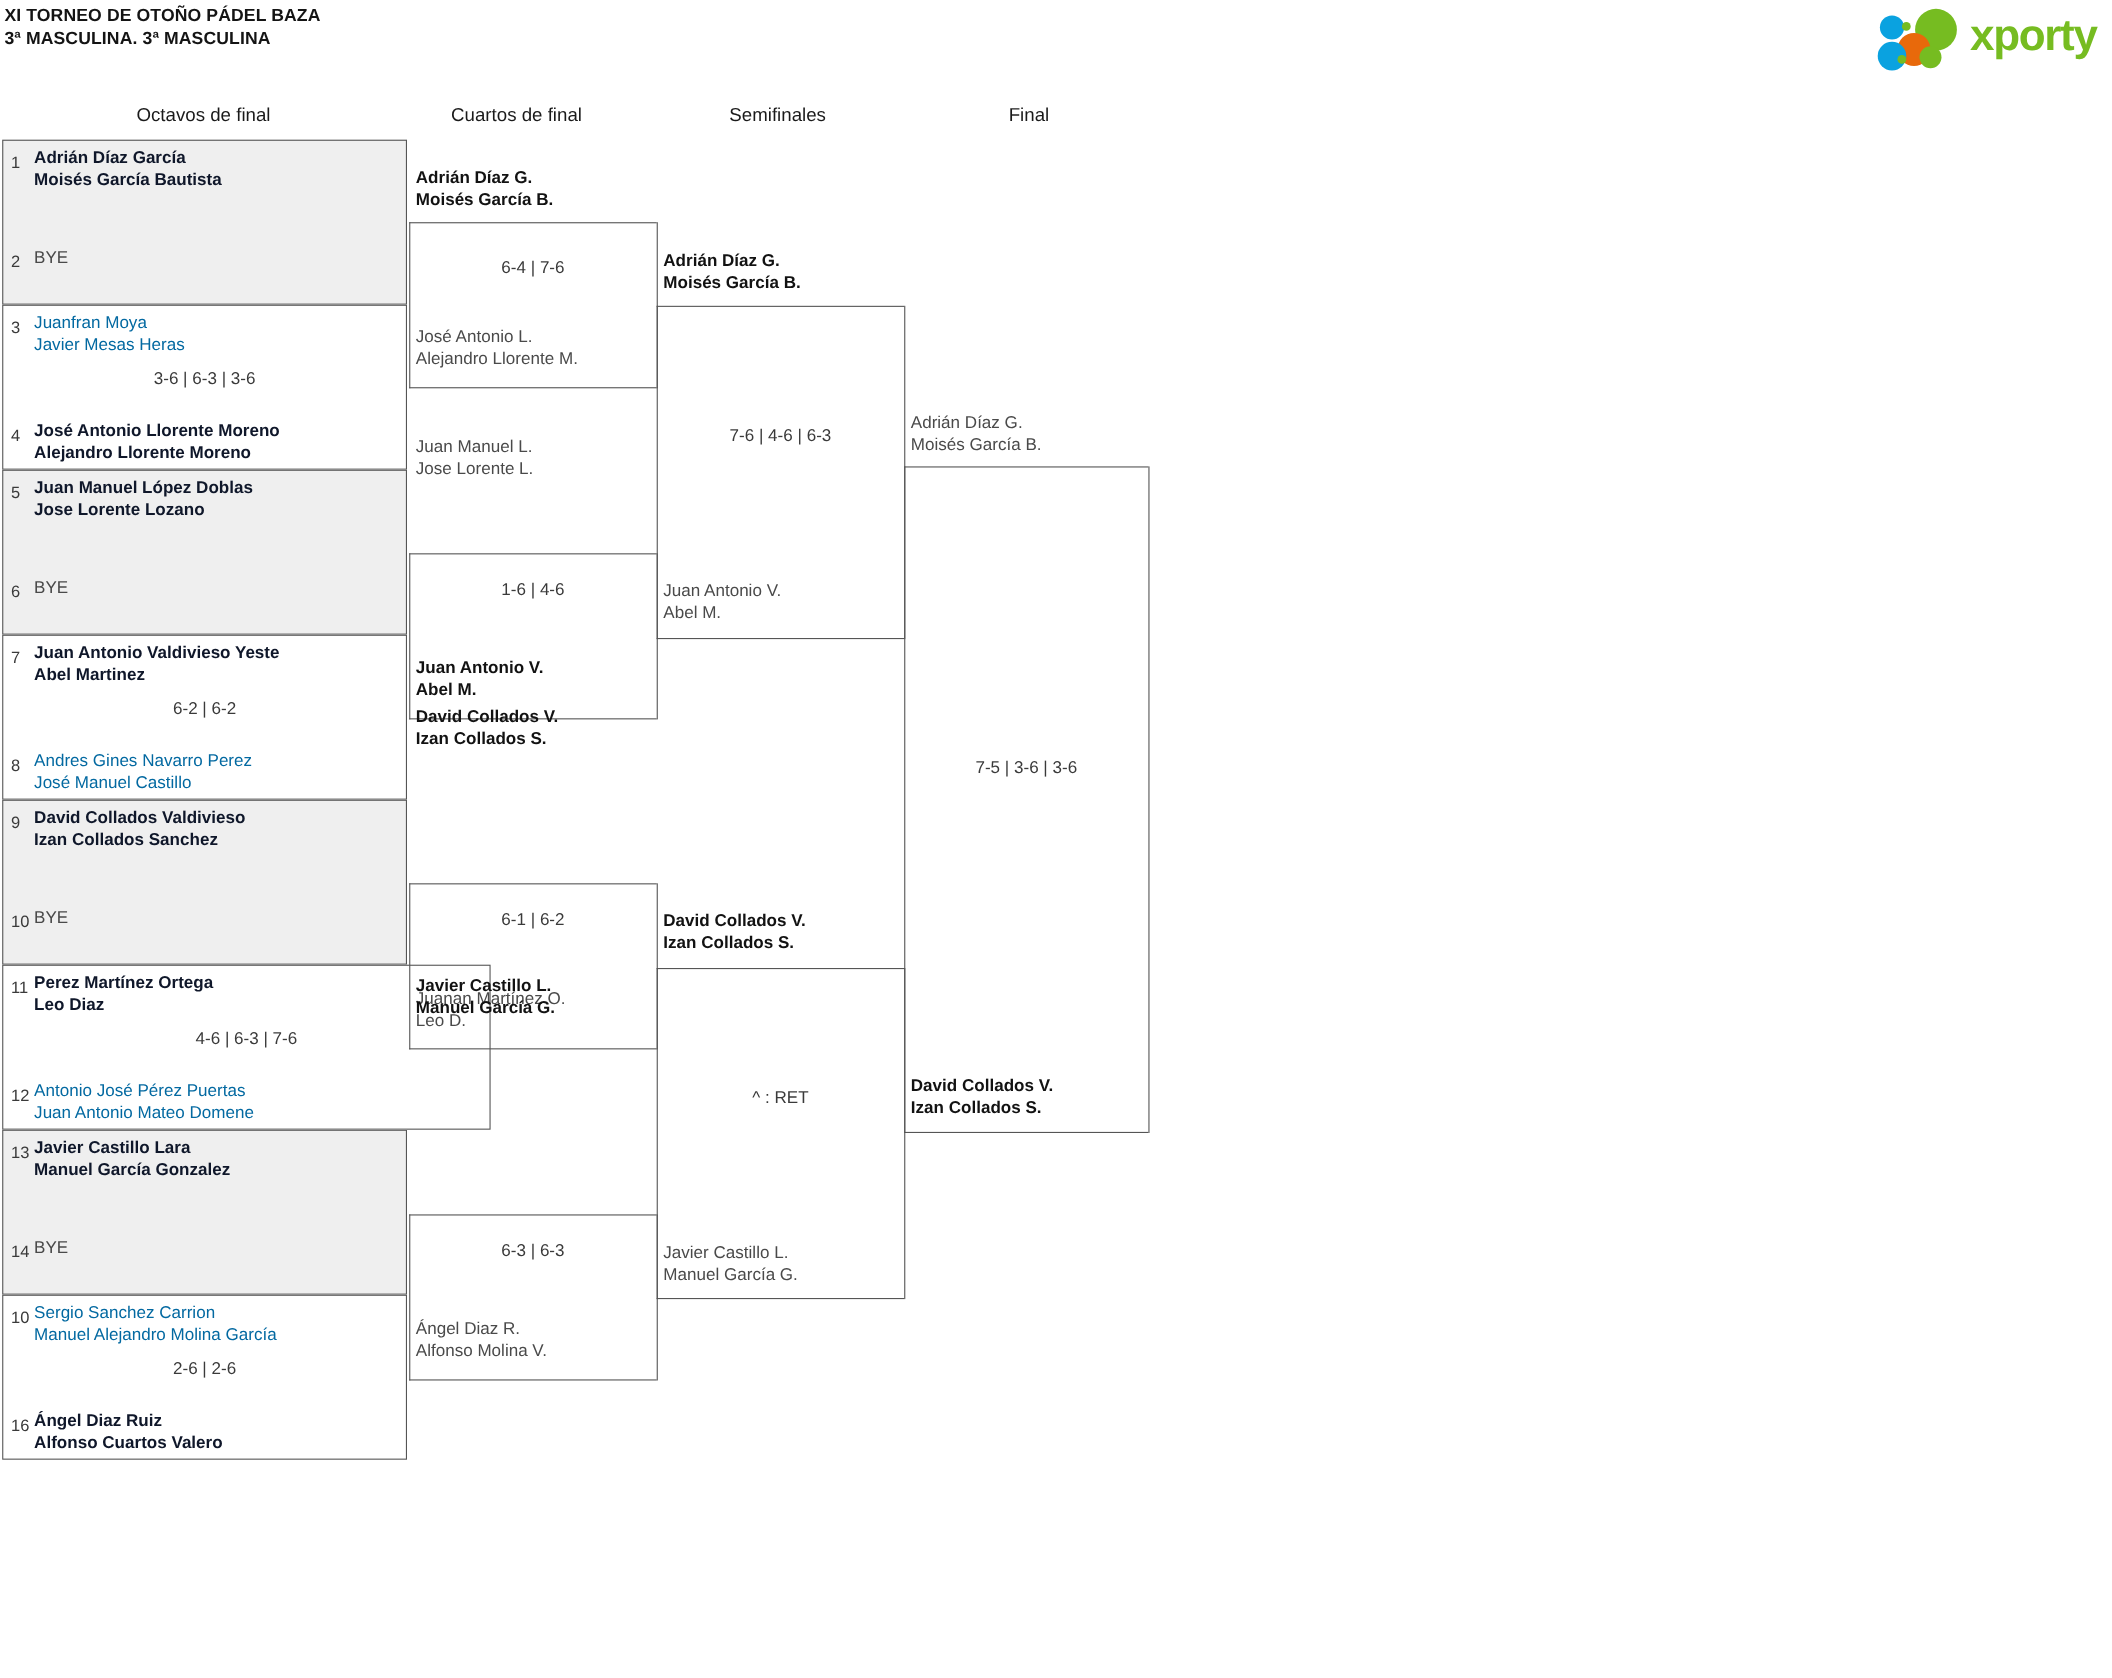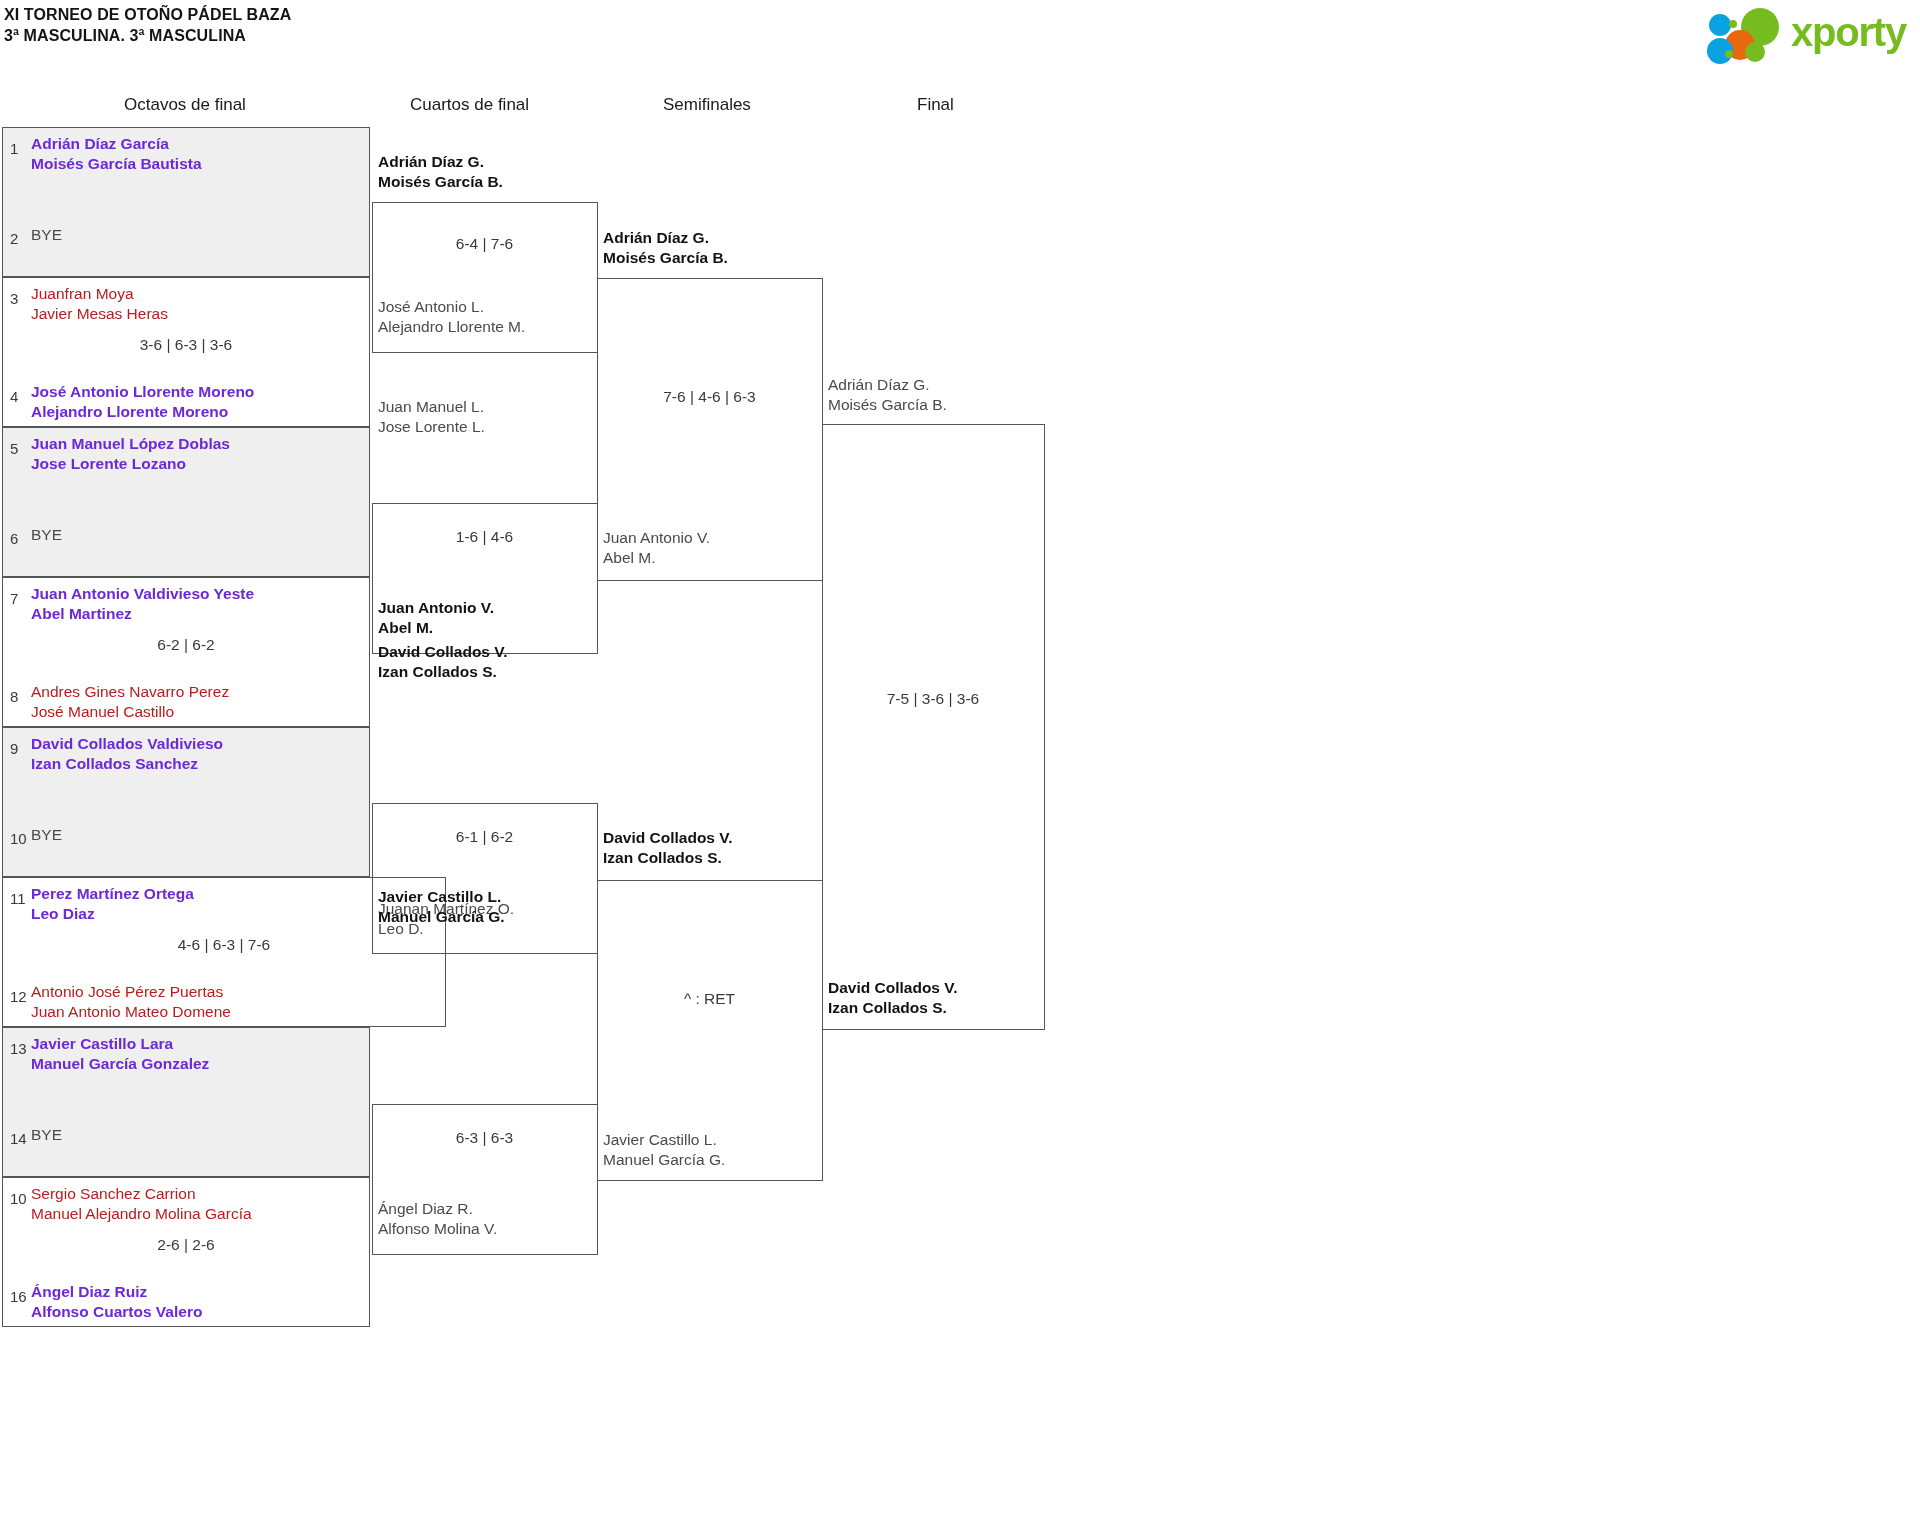--- a/index.html
+++ b/index.html
@@ -44,22 +44,22 @@
   .plain{background:#ffffff;}
 
   .seed-num{
     position:absolute;left:7px;
     font-size:15px;color:#3a3a3a;
   }
   .pair{
     position:absolute;left:28px;right:6px;
     font-size:15.5px;line-height:1.28;
   }
-  .pair.win{font-weight:bold;color:#6d28d9;}
-  .pair.los{font-weight:normal;color:#b91c1c;}
+  .pair.win{font-weight:bold;color:#0f172a;}
+  .pair.los{font-weight:normal;color:#0369a1;}
   .pair div{white-space:nowrap;overflow:hidden;text-overflow:ellipsis;}
   .bye-label{
     position:absolute;left:28px;font-size:15.5px;color:#4a4a4a;
   }
   .score{
     position:absolute;font-size:15.5px;color:#3a3a3a;text-align:center;
     white-space:nowrap;
   }
 
   

